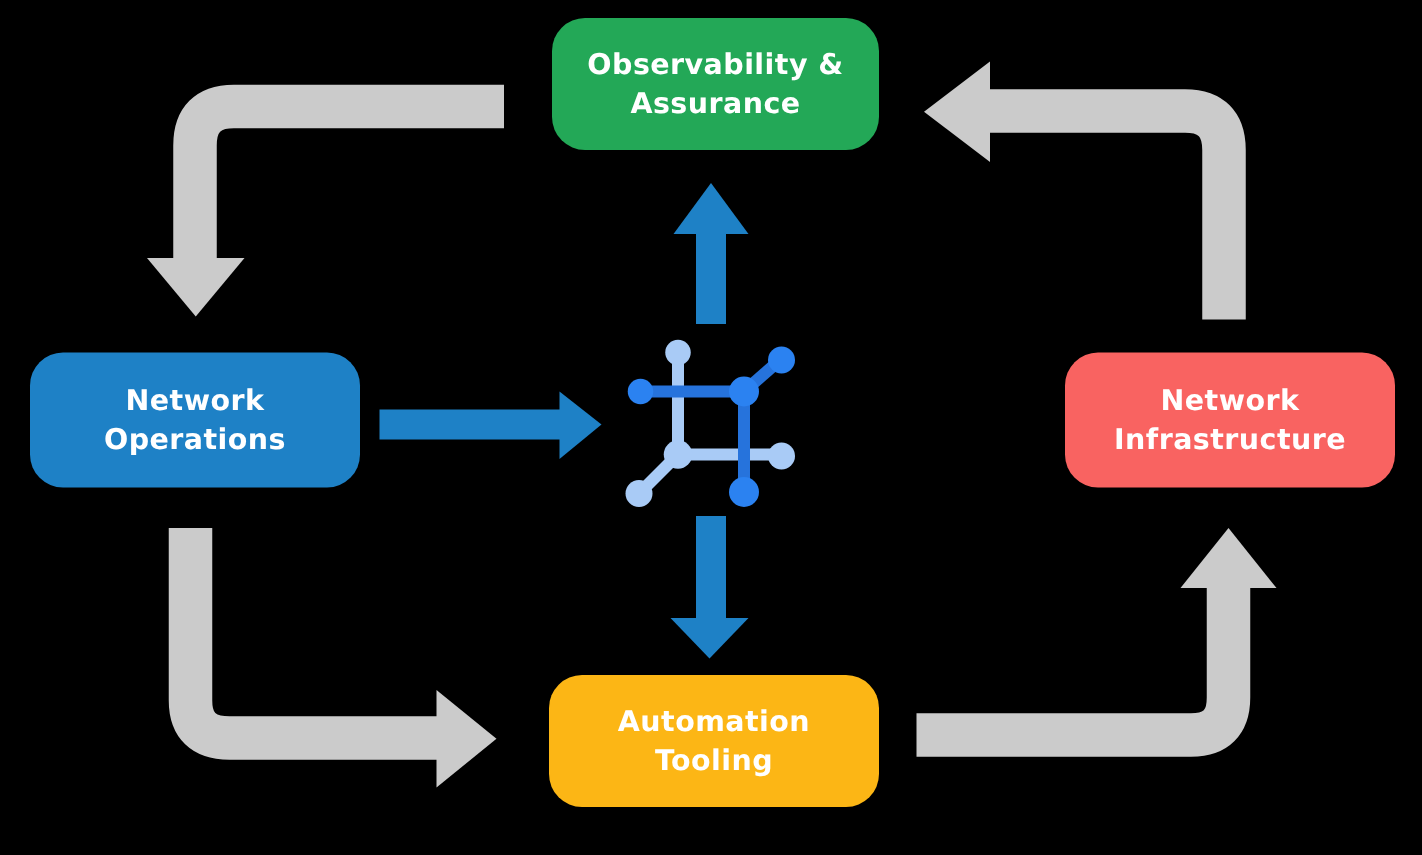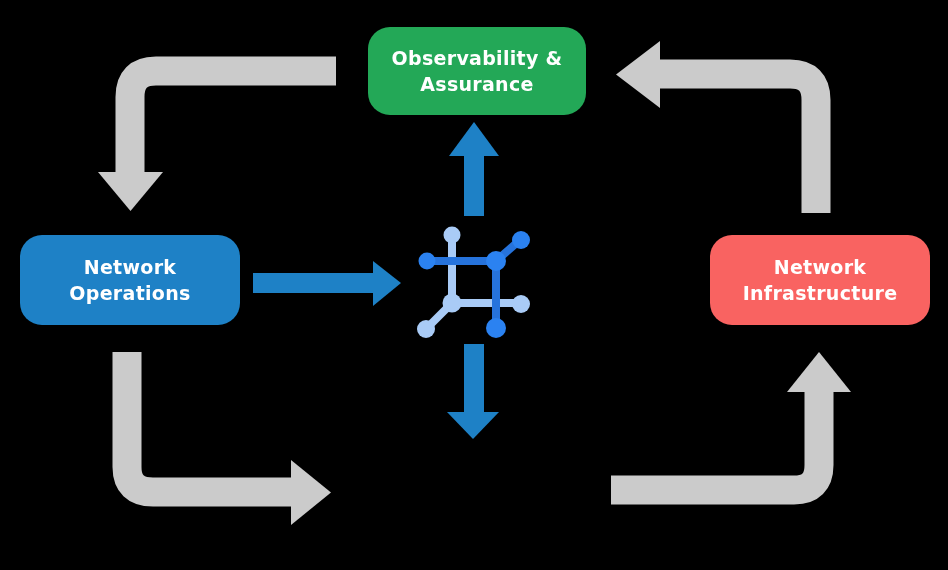--- a/index.html
+++ b/index.html
@@ -24,21 +24,21 @@
     justify-content: center;
     text-align: center;
     color: #FFFFFF;
     border-radius: 22px;
     font-size: 19px;
     font-weight: 600;
     line-height: 1.38;
     letter-spacing: 0.3px;
   }
   .node .label { white-space: pre-line; }
-  #node-observability { left: 368px; top: 27px;  width: 218px; height: 88px; }
+  #node-observability { left: 368px; top: 12px;  width: 218px; height: 88px; }
   #node-operations    { left: 20px;  top: 235px; width: 220px; height: 90px; }
   #node-infrastructure{ left: 710px; top: 235px; width: 220px; height: 90px; }
   #node-automation    { left: 366px; top: 450px; width: 220px; height: 88px; }
 
   .gray-arrow path   { fill: none; stroke: #CBCBCB; stroke-width: 29; }
   .gray-arrow polygon{ fill: #CBCBCB; }
   .blue-arrow path   { fill: none; stroke: #1E81C6; stroke-width: 20; }
   .blue-arrow polygon{ fill: #1E81C6; }
 
   .icon-line-light  { stroke: #A9CBF6; stroke-width: 8; fill: none; }
@@ -116,14 +116,18 @@
   <div class="node" id="node-operations" style="background: rgb(30, 129, 198);">
     <span class="label">Network
 Operations</span>
   </div>
 
   <div class="node" id="node-infrastructure" style="background: rgb(249, 99, 97);">
     <span class="label">Network
 Infrastructure</span>
   </div>
 
+  <div class="node" id="node-automation" style="background: rgb(252, 182, 21);">
+    <span class="label">Automation
+Tooling</span>
+  </div>
 
 </div>
 
 </body></html>

